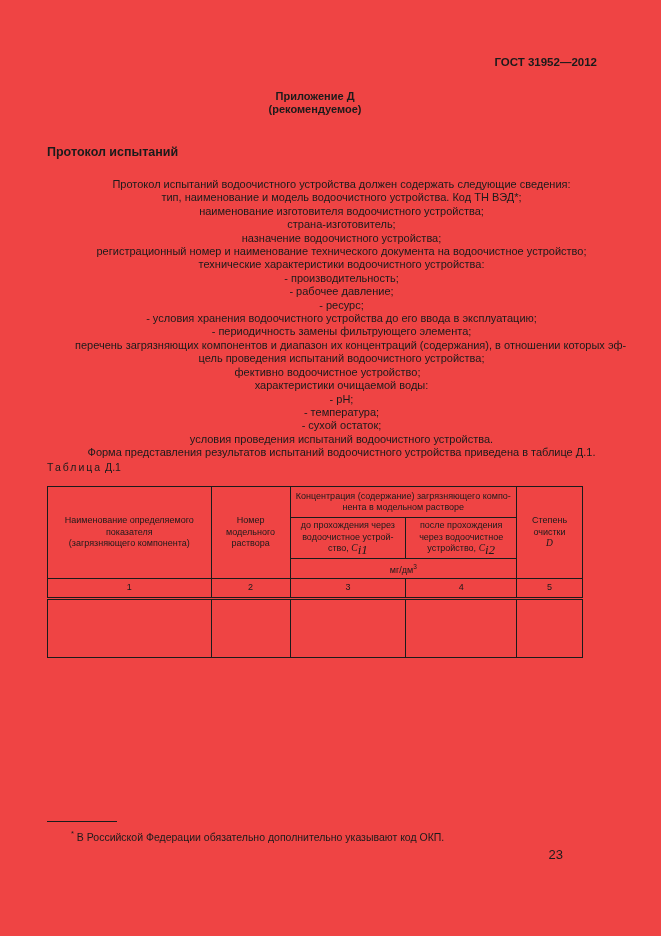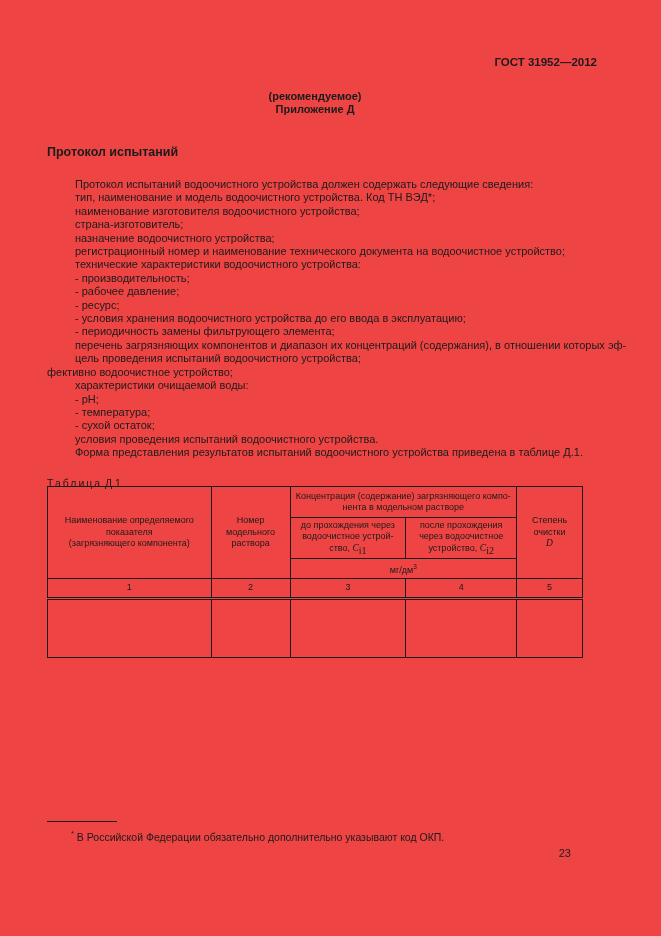--- a/index.html
+++ b/index.html
@@ -19,71 +19,70 @@
   .appendix {
     position:absolute; top:90px; left:47px; width:536px;
     text-align:center; font-weight:bold; font-size:11px; line-height:13px;
   }
   .heading {
     position:absolute; top:145px; left:47px; width:536px;
     text-align:left; font-weight:bold; font-size:12.5px;
   }
   .body-text {
     position:absolute; top:178px; left:47px; width:561px;
-    font-size:11px; line-height:13.4px;
+    font-size:11px; line-height:13.4px;text-align:center;
   }
   .body-text .line { white-space:nowrap; }
   .body-text .line.indent { padding-left:28px; }
   .table-caption {
     position:absolute; top:461px; left:47px;
     font-size:10.5px;
-    margin-top:16px;
   }
   .table-caption .spaced { letter-spacing:2px; }
   table.gost {
     position:absolute; top:486px; left:47px;
     width:536px; border-collapse:collapse;
     font-size:9px; line-height:11.5px; text-align:center;
     color:#1b1b1b;
   }
   table.gost td {
     border:1px solid #1b1b1b;
     padding:1px 3px;
     vertical-align:middle;
   }
   table.gost tr.row-group td { height:28px; }
   table.gost tr.row-sub td { height:38px;margin-left:7px; }
   table.gost tr.row-unit td { height:17px; }
   table.gost tr.row-num td { height:16px; border-bottom:3px double #1b1b1b; }
   table.gost tr.row-body td { height:55px; }
   .sym { font-family:"Liberation Serif", serif; font-style:italic; font-size:9.5px; }
-  table.gost sub { font-family:"Liberation Serif", serif; font-size:10px; }
+  table.gost sub { font-family:"Liberation Serif", serif; font-style:italic; font-size:13px; }
   table.gost sup { font-size:6.5px; }
   .footnote {
     position:absolute; top:821px; left:47px; width:561px;
     font-size:10.5px; line-height:13px;
   }
   .footnote-rule { width:70px; height:0; border-top:1px solid #1b1b1b; margin-bottom:5px; }
   .footnote-text { padding-left:24px; }
   .footnote-text sup { font-size:7.5px; }
   .page-number {
-    position:absolute; top:847px; left:41px; width:530px;
-    text-align:right; font-size:11px;
+    position:absolute; top:847px; left:33px; width:530px;
+    text-align:right; font-size:13px;
   }
 </style>
 </head>
 <body>
 
 <div class="page">
 
   <div class="doc-code">ГОСТ 31952—2012</div>
 
   <div class="appendix">
+    <div>Приложение Д</div>
     <div>(рекомендуемое)</div>
-    <div>Приложение Д</div>
   </div>
 
   <div class="heading">Протокол испытаний</div>
 
   <div class="body-text" id="body-text">
       <div class="line indent">Протокол испытаний водоочистного устройства должен содержать следующие сведения:</div>
       <div class="line indent">тип, наименование и модель водоочистного устройства. Код ТН ВЭД*;</div>
       <div class="line indent">наименование изготовителя водоочистного устройства;</div>
       <div class="line indent">страна-изготовитель;</div>
       <div class="line indent">назначение водоочистного устройства;</div>

